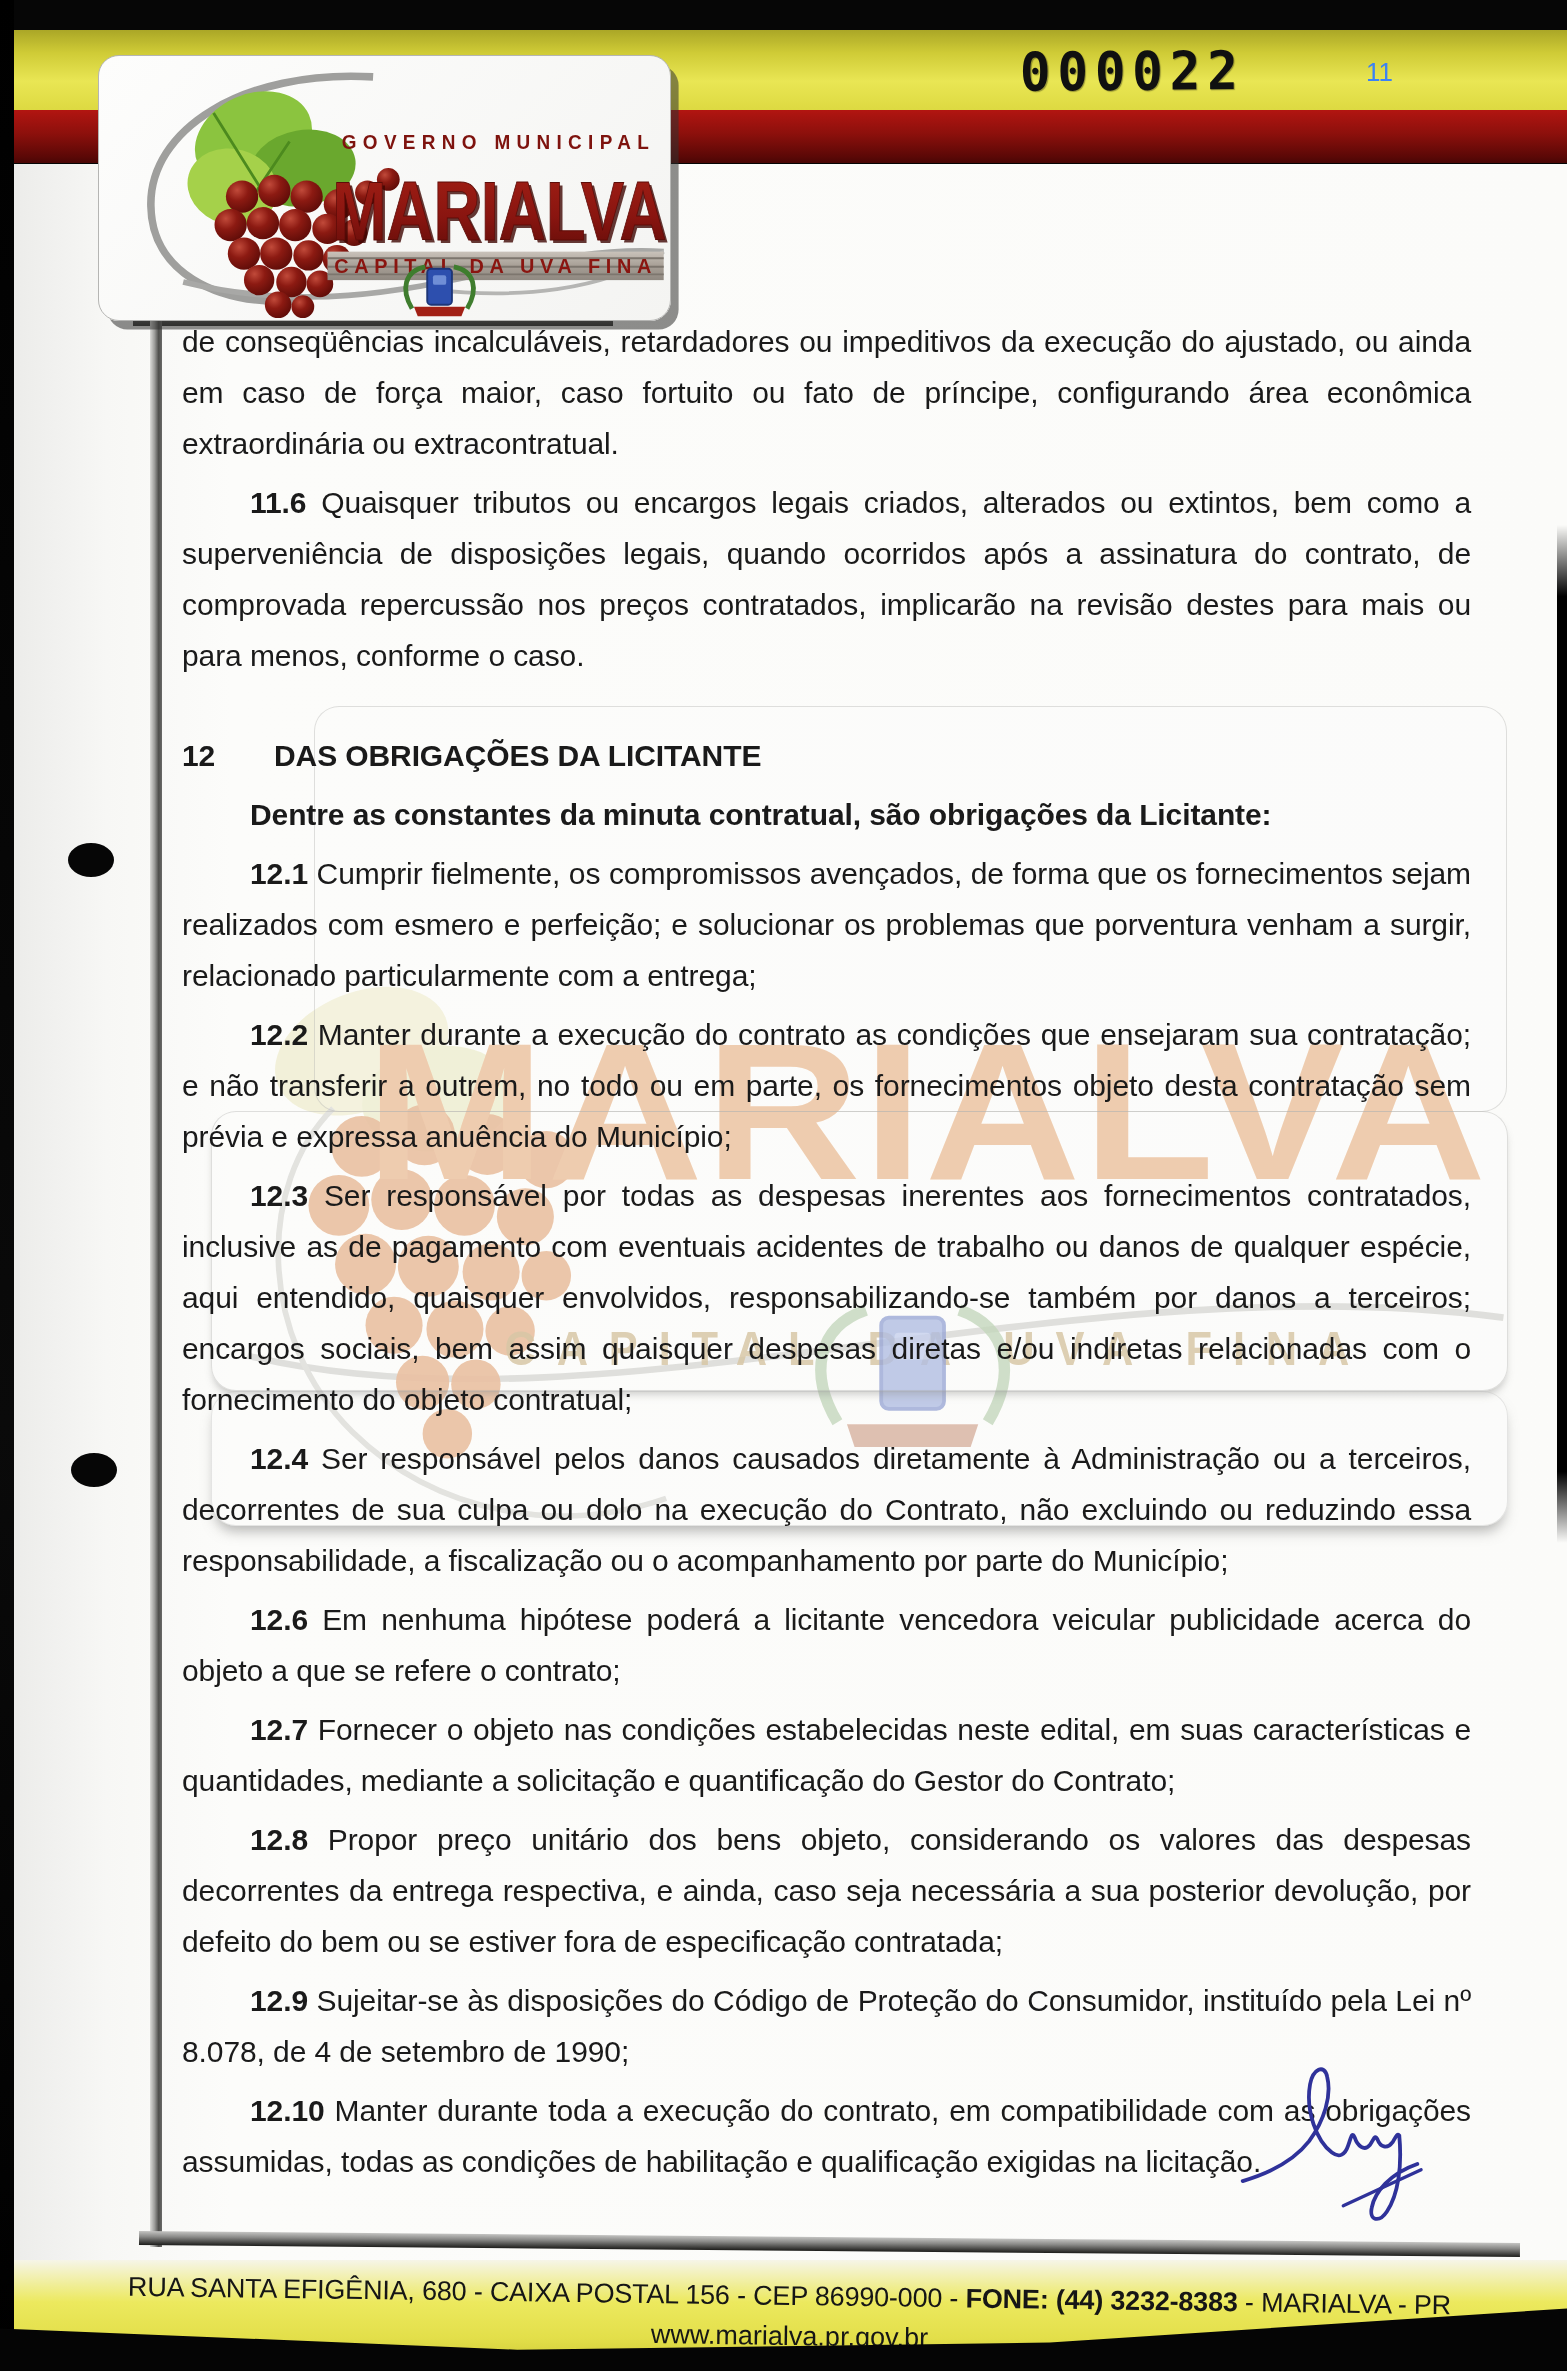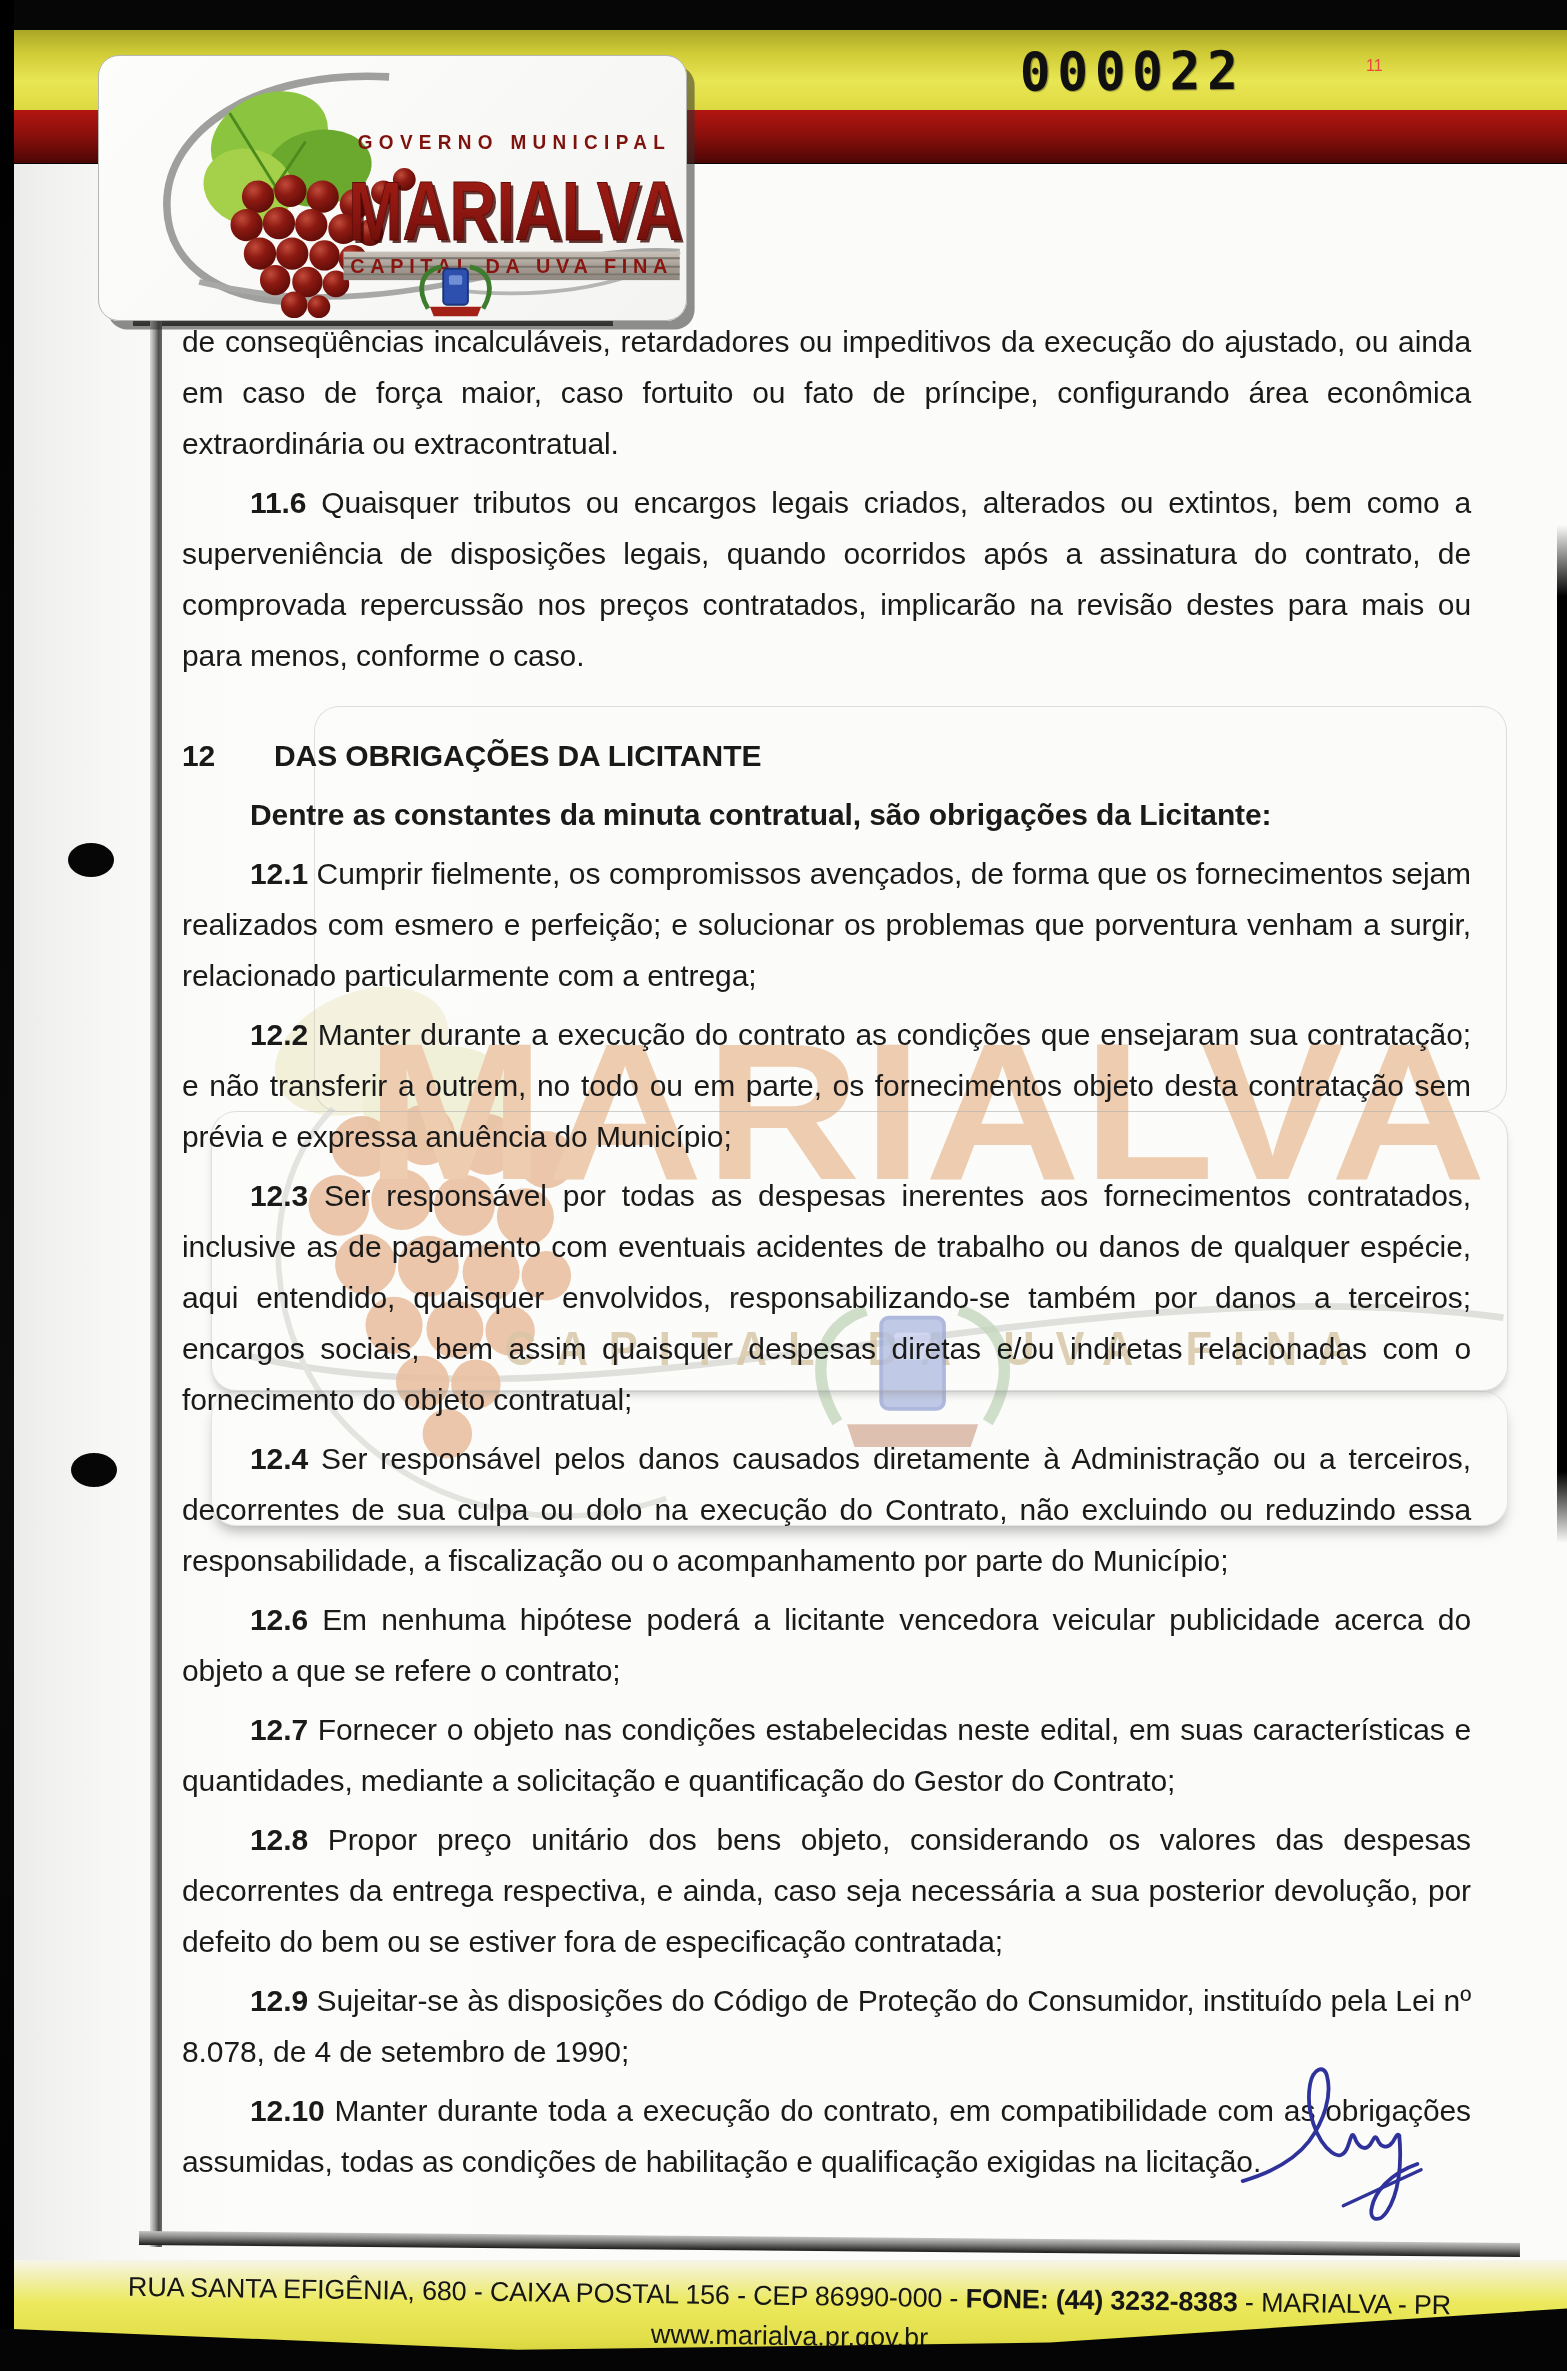--- a/index.html
+++ b/index.html
@@ -32,27 +32,27 @@
   .inner-line-h-bottom{position:absolute;left:139px;top:2237px;width:1381px;height:14.3px;z-index:3;
     background:linear-gradient(180deg,#c4c4c2 0%,#8a8a88 40%,#1d1d1b 100%);transform:rotate(0.5deg);}
   
   .punch{position:absolute;width:46px;height:34px;border-radius:50%;background:#060606;z-index:4;}
   .punch.p1{left:68px;top:843px;}
   .punch.p2{left:71px;top:1453px;}
   
   .logo-box{position:absolute;left:98px;top:55px;width:571px;height:264px;z-index:6;
     background:linear-gradient(135deg,#fdfdfc 0%,#f4f4f2 100%);
     border:1px solid #b5b5b3;border-radius:21px;
-    box-shadow:8.6px 9.5px 0 -1px rgba(50,50,48,.55);padding-left:16px;}
+    box-shadow:8.6px 9.5px 0 -1px rgba(50,50,48,.55);}
   .logo-box svg{width:100%;height:100%;display:block;border-radius:21px;}
   
   .stamp{position:absolute;left:1020px;top:42px;z-index:7;
     font-family:"DejaVu Sans Mono",monospace;font-weight:bold;font-size:51px;letter-spacing:6.7px;
     color:#101010;transform:scaleY(1.04) rotate(-0.4deg);text-shadow:1px 1px 1px rgba(0,0,0,.35);}
-  .pagenum{position:absolute;left:1366px;top:57px;z-index:7;font-size:16px;color:#ef4444;}
+  .pagenum{position:absolute;left:1366px;top:57px;z-index:7;font-size:26px;color:#3b82f6;}
   
   .watermark{position:absolute;left:219px;top:937px;width:1313px;height:628px;z-index:1;opacity:.95;}
   
   .sticker{position:absolute;border:1.9px solid rgba(165,165,163,.35);border-radius:25px;
     background:rgba(255,255,255,.15);z-index:2;}
   .sticker.a{left:314px;top:706px;width:1191px;height:404px;}
   .sticker.b{left:211px;top:1111px;width:1295px;height:278px;
     box-shadow:0 6.7px 8.6px -3.8px rgba(120,120,118,.45);}
   .sticker.c{left:211px;top:1391px;width:1295px;height:133px;border-color:rgba(170,170,168,.28);
     box-shadow:0 9.5px 12.4px -4.8px rgba(110,110,108,.5);}

